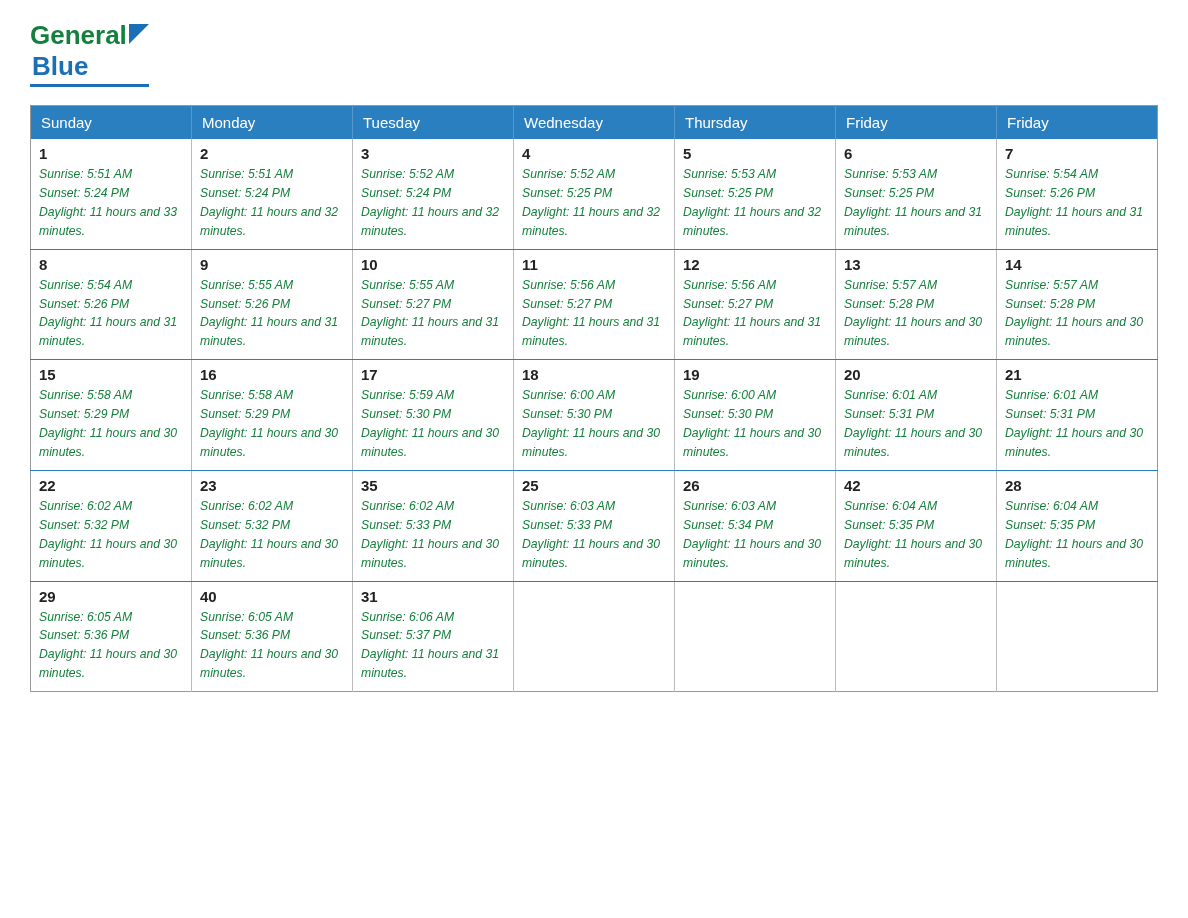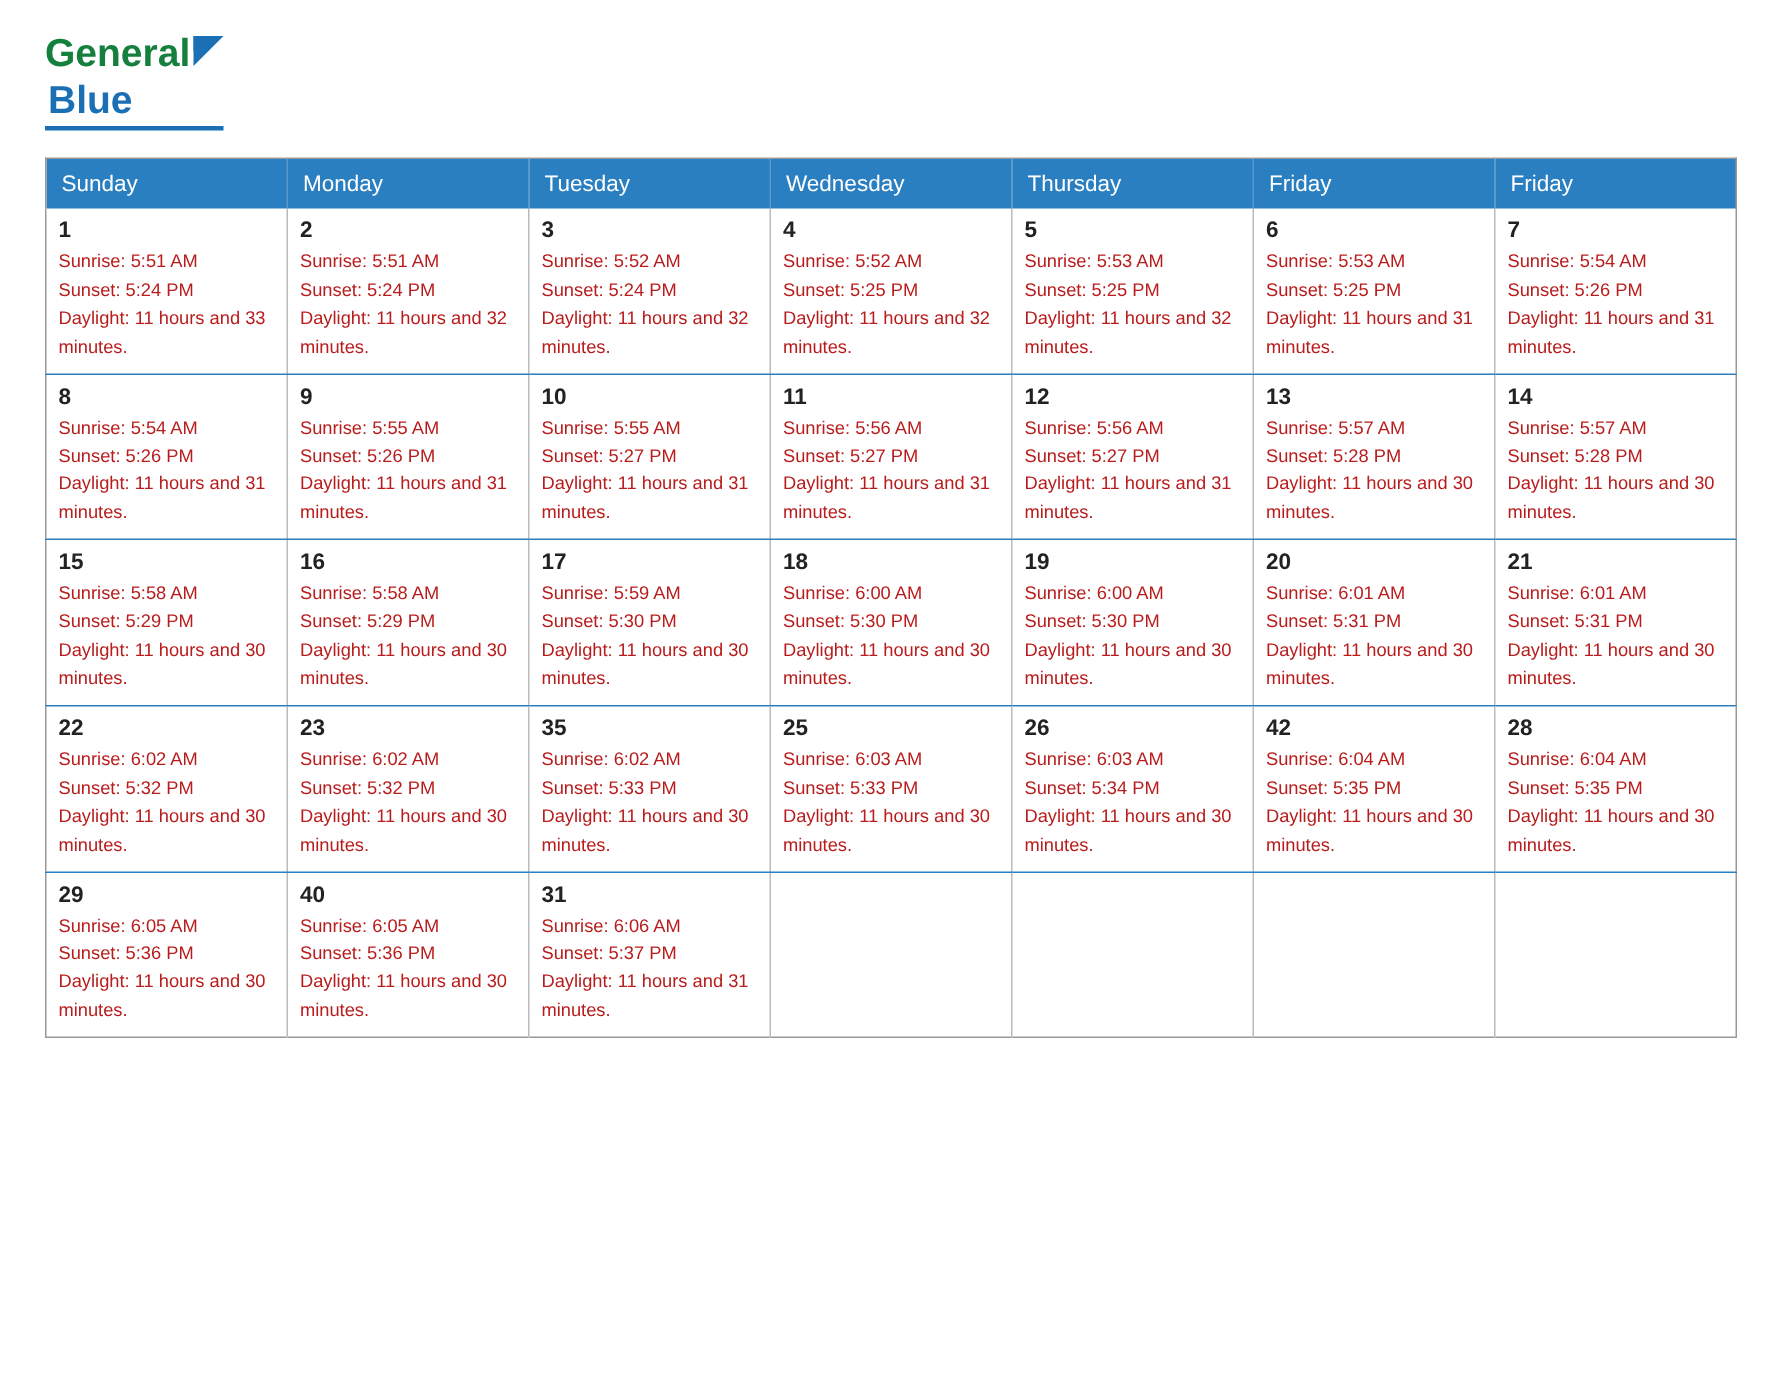--- a/index.html
+++ b/index.html
@@ -89,21 +89,22 @@
     .calendar-table tr:last-child td { border-bottom: none; margin-top: 41px; }
     .day-num {
       font-size: 15px;
       font-weight: bold;
       margin-bottom: 3px;
       display: block;
     }
     .day-info {
       font-size: 12.2px;
       line-height: 1.55;
-      color: #b91c1c;
+      color: #15803d;
+      font-style: italic;
     }
     .empty-cell { background: #fff; }
   </style>
 </head>
 <body>
 
 <div class="header-area">
   <div class="logo-area">
     <div class="logo-text">
       <span class="logo-general">General</span>

